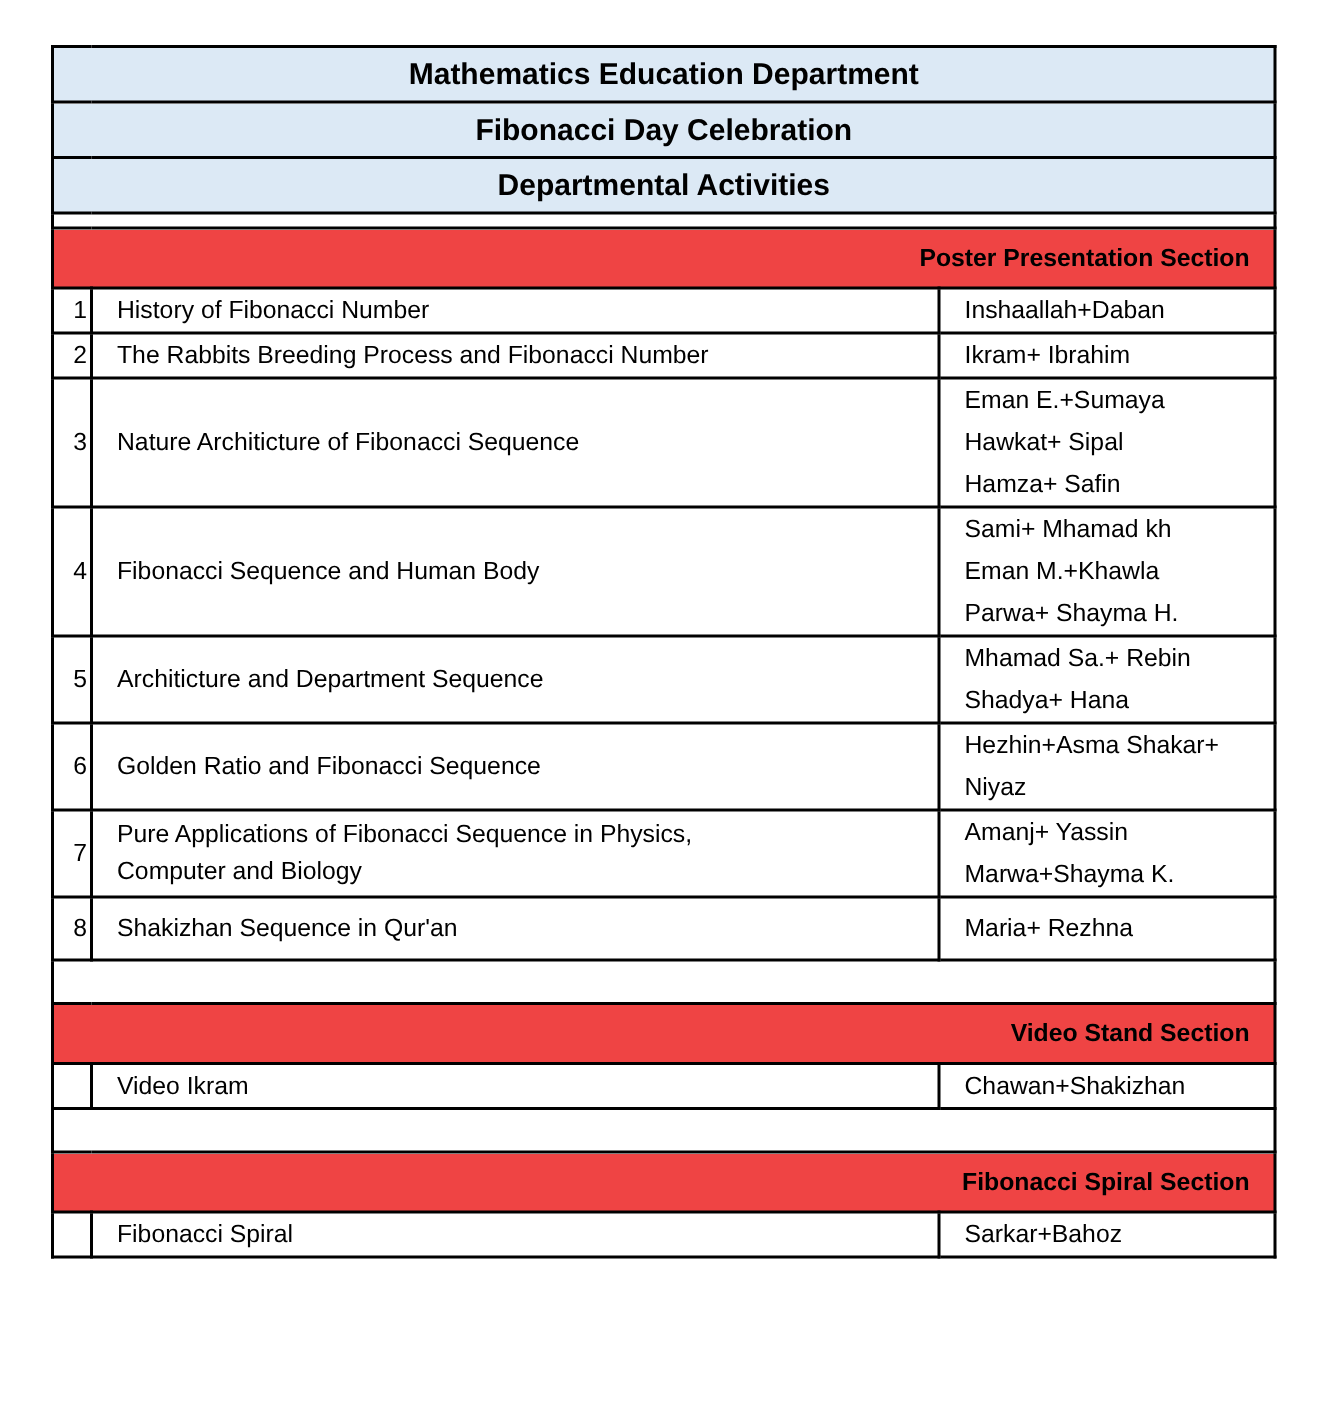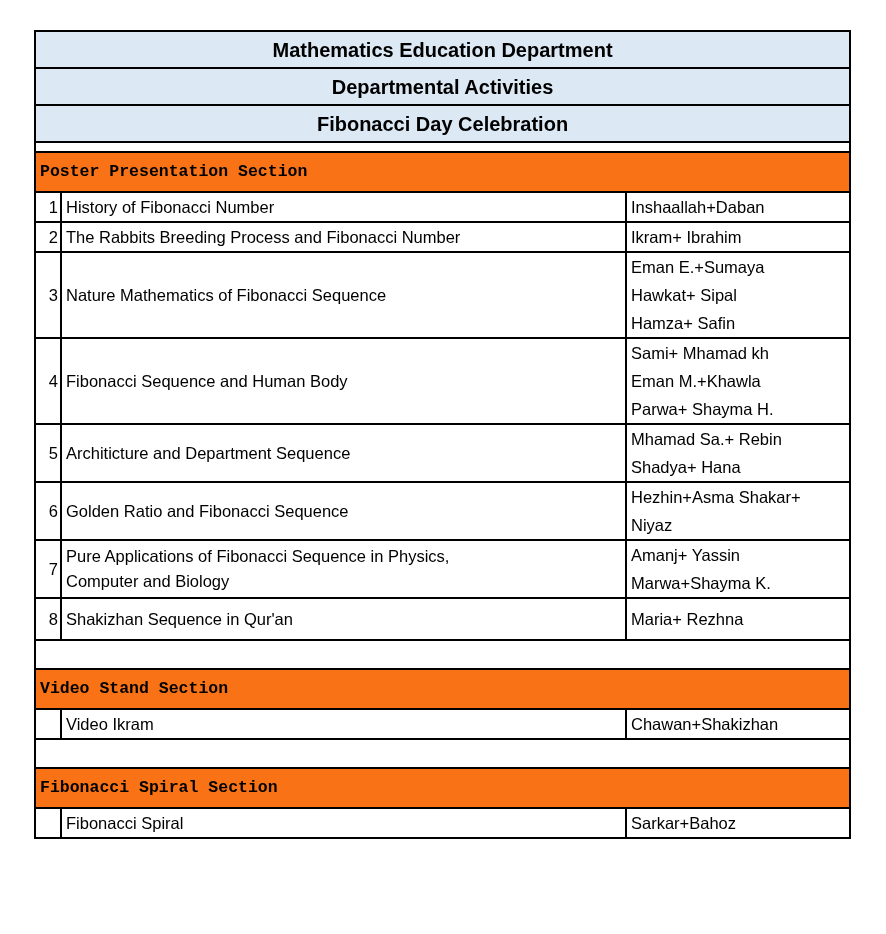--- a/index.html
+++ b/index.html
@@ -1,23 +1,23 @@
 <!DOCTYPE html>
 <html><head>
 <meta charset="utf-8">
 <style>
   html, body { margin:0; padding:0; background:#ffffff; }
   body { width:886px; height:934px; position:relative; font-family:"Liberation Sans", "DejaVu Sans", sans-serif; color:#000; }
   .sheet { position:absolute; left:34px; top:30px; width:815px; border-collapse:collapse; table-layout:fixed; }
-  .sheet td { border:2px solid #000; padding:0 4px; font-size:16.5px; line-height:28px; vertical-align:middle; overflow:hidden; }
+  .sheet td { border:2px solid #000; padding:0 16px; font-size:16.5px; line-height:28px; vertical-align:middle; overflow:hidden; }
   .sheet col.num { width:26px; }
   .sheet col.topic { width:565px; }
   .sheet col.names { width:224px; }
   .title td { background:#dce9f5; text-align:center; font-weight:bold; font-size:20px; height:35px; }
-  .section td { background:#f97316; text-align:left; font-weight:bold; font-size:16.5px; height:38px;font-family:Liberation Mono, monospace; }
+  .section td { background:#ef4444; text-align:right; font-weight:bold; font-size:16.5px; height:38px; }
   .blank td { height:8px; line-height:8px; }
   .blank-tall td { height:27px; }
   td.n { text-align:right; padding:0 2px 0 0; }
   td.names div { line-height:28px; }
   td.topic-cell { line-height:25px;margin-top:32px; }
 </style>
 </head>
 <body>
 
 <table class="sheet">
@@ -25,24 +25,24 @@
       <col class="num">
       <col class="topic">
       <col class="names">
     </colgroup>
 
   <tbody>
       <tr class="title">
     <td colspan="3">Mathematics Education Department</td>
   </tr>
   <tr class="title">
-    <td colspan="3">Departmental Activities</td>
+    <td colspan="3">Fibonacci Day Celebration</td>
   </tr>
   <tr class="title">
-    <td colspan="3">Fibonacci Day Celebration</td>
+    <td colspan="3">Departmental Activities</td>
   </tr>
   <tr class="blank">
     <td colspan="3"></td>
   </tr>
 
   <tr class="section">
     <td colspan="3">Poster Presentation Section</td>
   </tr>
 
   <tr>
@@ -54,21 +54,21 @@
   </tr>
   <tr>
     <td class="n">2</td>
     <td>The Rabbits Breeding Process and Fibonacci Number</td>
     <td class="names">
           <div>Ikram+ Ibrahim</div>
         </td>
   </tr>
   <tr>
     <td class="n">3</td>
-    <td>Nature Mathematics of Fibonacci Sequence</td>
+    <td>Nature Architicture of Fibonacci Sequence</td>
     <td class="names">
       <div>Eman E.+Sumaya</div>
       <div>Hawkat+ Sipal</div>
       <div>Hamza+ Safin</div>
     </td>
   </tr>
   <tr>
     <td class="n">4</td>
     <td>Fibonacci Sequence and Human Body</td>
     <td class="names">

